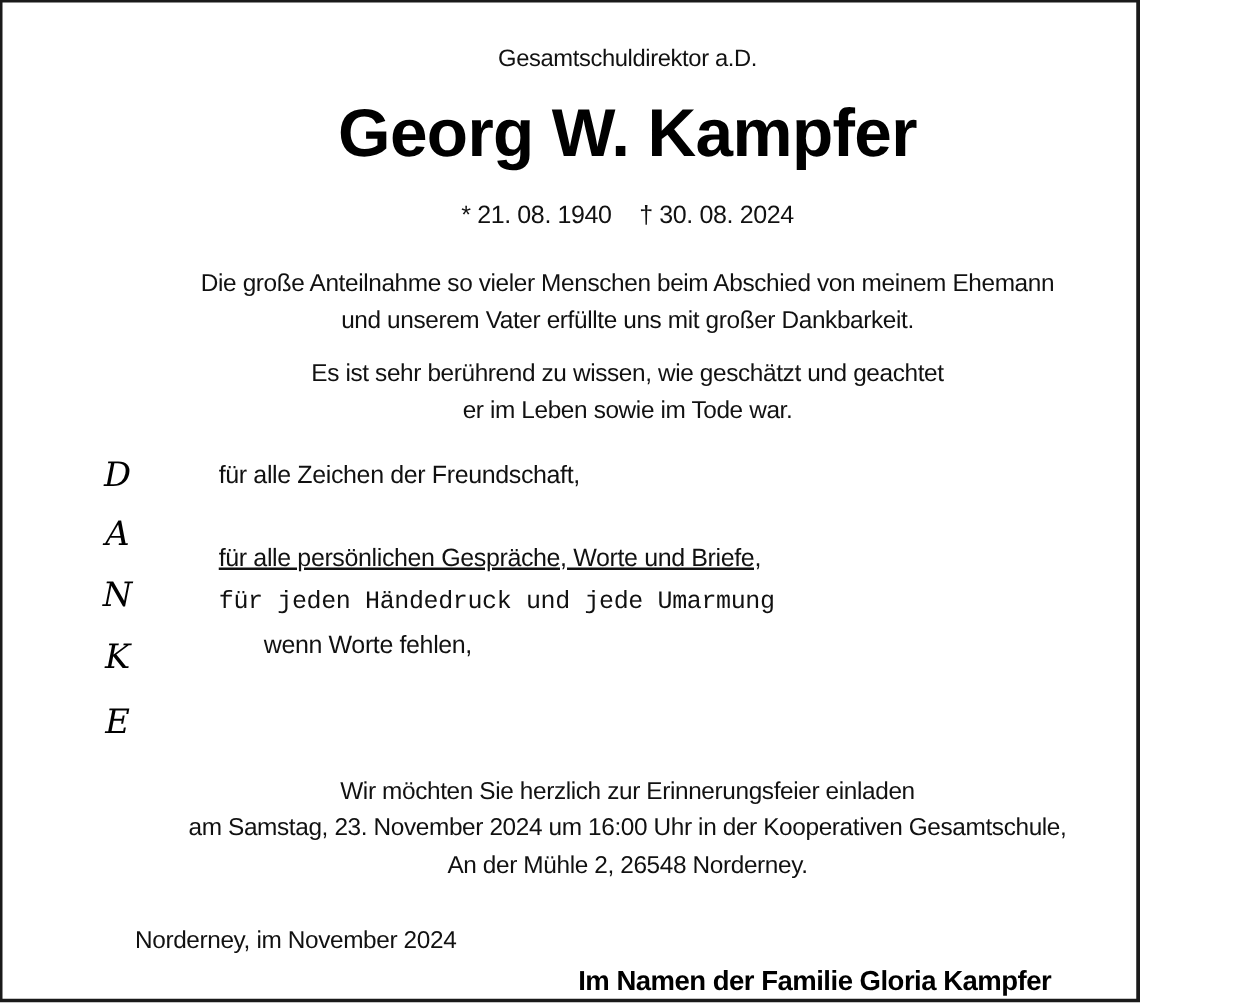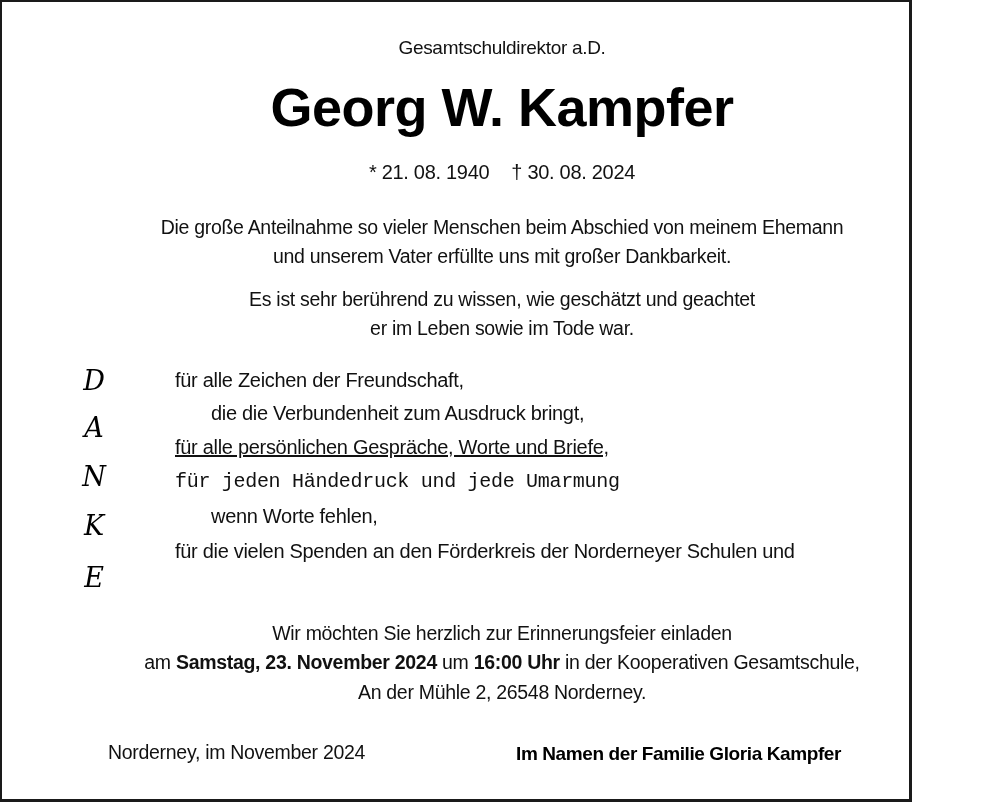--- a/index.html
+++ b/index.html
@@ -73,36 +73,36 @@
       white-space: nowrap;
       font-size: 20px;
       letter-spacing: -0.3px;
       line-height: 1;
     }
     .list-line.indent { left: 209px; }
 
     .inv1 { top: 622px; }
     .inv2 { top: 651px; }
     .inv3 { top: 681px; }
-    .inv2 b { font-weight: bold; }
+    .inv2 b { font-weight: normal; }
 
     .footer-left {
       position: absolute;
       left: 106px;
       top: 741px;
       font-size: 19.5px;
       letter-spacing: -0.3px;
       white-space: nowrap;
       line-height: 1;
     }
     .footer-right {
       position: absolute;
       right: 68px;
-      top: 742px;
-      font-size: 19px;
+      top: 772px;
+      font-size: 22px;
       font-weight: bold;
       letter-spacing: -0.4px;
       white-space: nowrap;
       line-height: 1;
       color: #000000;
     }
   </style>
 </head>
 <body>
 
@@ -124,25 +124,23 @@
   <div class="line p2a">Es ist sehr berührend zu wissen, wie geschätzt und geachtet</div>
   <div class="line p2b">er im Leben sowie im Tode war.</div>
 
   <div class="danke-letter" style="top:365px;">D</div>
   <div class="danke-letter" style="top:412px;">A</div>
   <div class="danke-letter" style="top:461px;">N</div>
   <div class="danke-letter" style="top:510px;">K</div>
   <div class="danke-letter" style="top:562px;">E</div>
 
   <div class="list-line" style="top:368px;">für alle Zeichen der Freundschaft,</div>
-  <div class="list-line indent" style="top:401px;">die die Verbundenheit zum Ausdruck bringt,</div>
   <div class="list-line" style="top:435px;text-decoration:underline;">für alle persönlichen Gespräche, Worte und Briefe,</div>
   <div class="list-line" style="top:470px;font-family:Liberation Mono, monospace;">für jeden Händedruck und jede Umarmung</div>
   <div class="list-line indent" style="top:504px;">wenn Worte fehlen,</div>
-  <div class="list-line" style="top:539px;">für die vielen Spenden an den Förderkreis der Norderneyer Schulen und</div>
 
   <div class="line inv1">Wir möchten Sie herzlich zur Erinnerungsfeier einladen</div>
   <div class="line inv2"><span>am </span><b>Samstag, 23. November 2024</b><span> um </span><b>16:00 Uhr</b><span> in der Kooperativen Gesamtschule,</span></div>
   <div class="line inv3">An der Mühle 2, 26548 Norderney.</div>
 
   <div class="footer-left">Norderney, im November 2024</div>
   <div class="footer-right">Im Namen der Familie Gloria Kampfer</div>
 
 </div>
 

